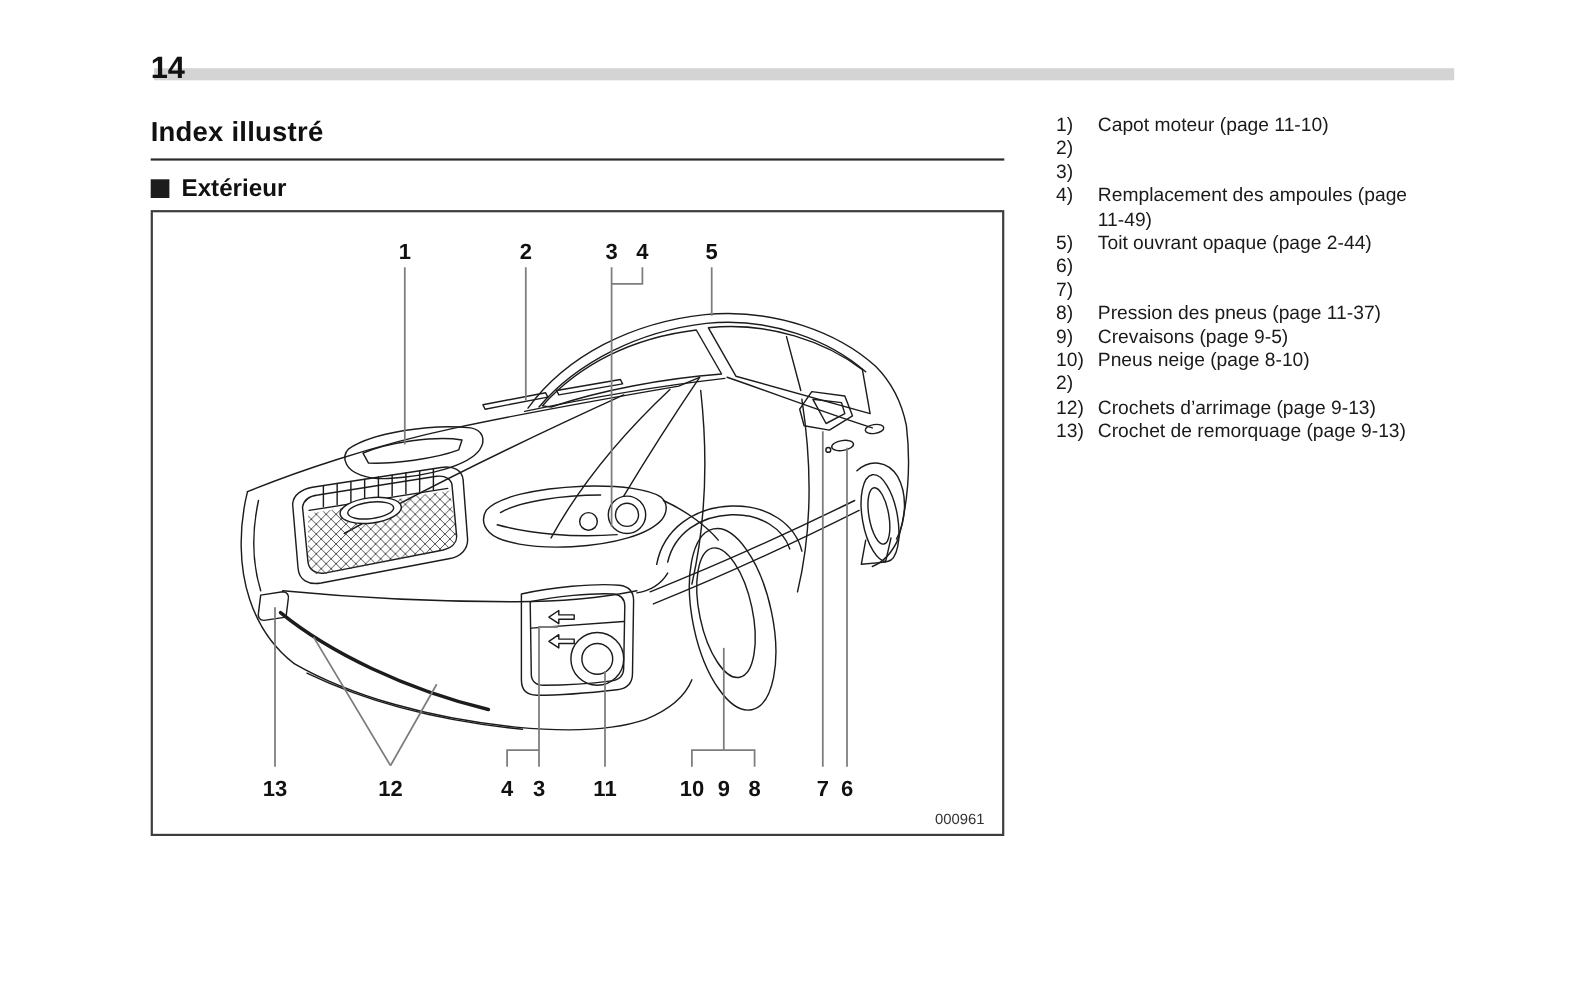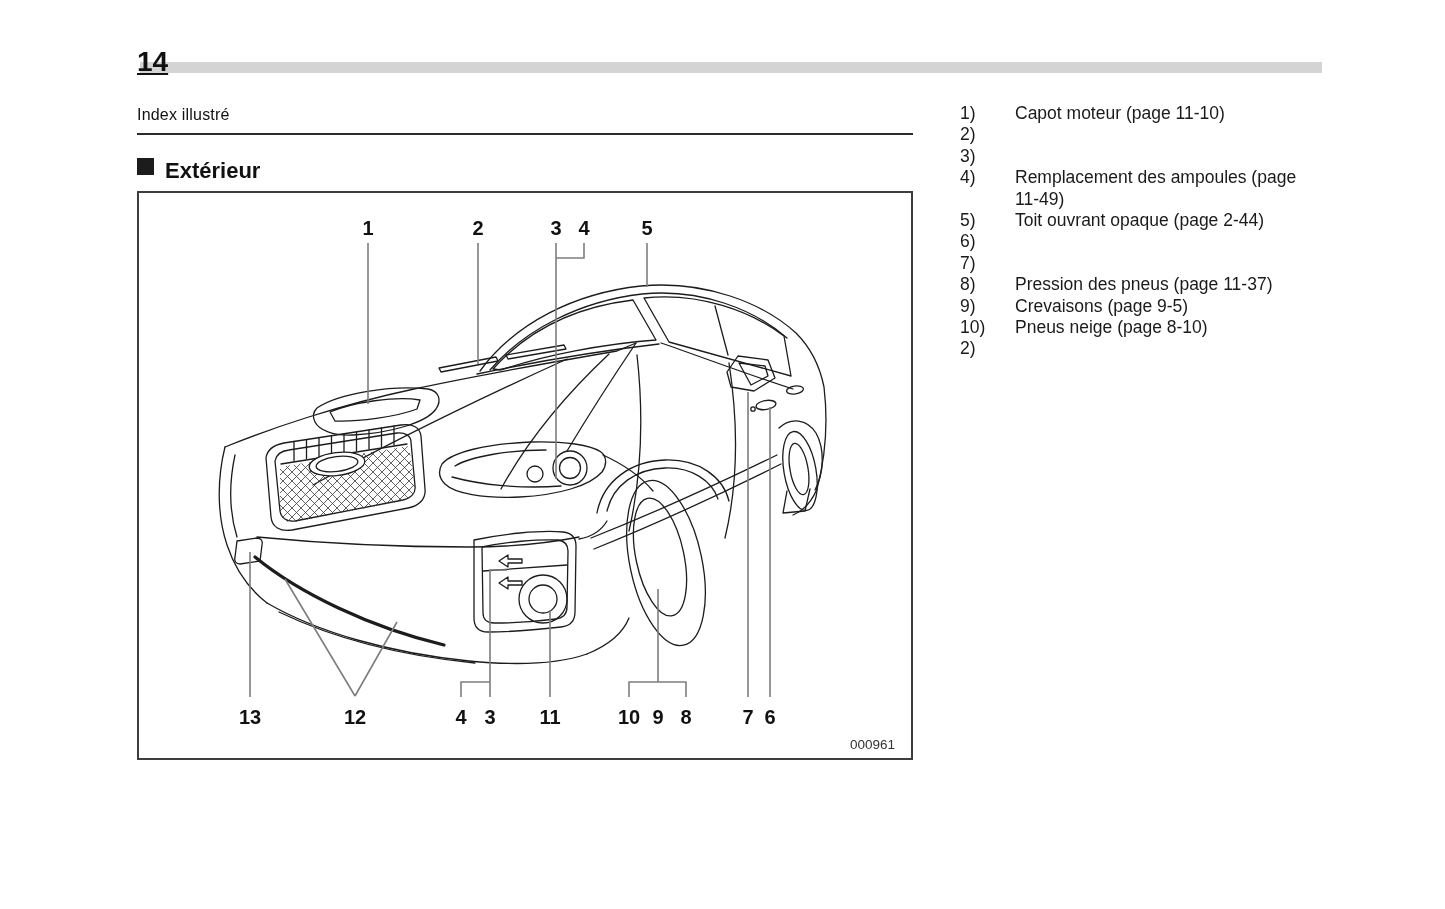--- a/index.html
+++ b/index.html
@@ -1,32 +1,32 @@
 <!DOCTYPE html>
 <html><head>
 <meta charset="utf-8">
 <style>
   html,body{margin:0;padding:0;}
   body{
     width:1445px;height:909px;position:relative;background:#ffffff;
     font-family:"Liberation Sans", sans-serif;color:#161616;overflow:hidden;
   }
   .header-bar{position:absolute;left:140px;top:62px;width:1182px;height:11px;background:#d4d4d4;}
-  .page-number{position:absolute;left:137px;top:46px;font-size:28px;font-weight:bold;color:#111;z-index:2;text-decoration:underline;}
+  .page-number{position:absolute;left:137px;top:46px;font-size:28px;font-weight:bold;color:#111;z-index:2;}
   .title-wrap{position:absolute;left:137px;top:106px;width:776px;border-bottom:2px solid #2b2b2b;padding-bottom:9px;}
-  .page-title{font-size:16px;font-weight:normal;color:#111;margin:0;letter-spacing:.2px;}
-  .section-heading{position:absolute;left:137px;top:158px;display:flex;align-items:flex-start;gap:11px;}
+  .page-title{font-size:25px;font-weight:bold;color:#111;margin:0;letter-spacing:.2px;}
+  .section-heading{position:absolute;left:137px;top:158px;display:flex;align-items:center;gap:11px;}
   .section-square{width:17px;height:17px;background:#1c1c1c;display:inline-block;}
   .section-label{font-size:22px;font-weight:bold;color:#111;}
   .figure-frame{position:absolute;left:137px;top:191px;width:772px;height:565px;border:2px solid #3d3d3d;background:#fff;}
   .figure-frame svg{display:block;}
   .legend{position:absolute;left:960px;top:103px;width:338px;font-size:17.5px;line-height:21.4px;color:#1a1a1a;}
   .legend-item{display:flex;align-items:flex-start;}
   .ln{flex:0 0 38px;}
-  .lt{flex:1;margin-left:17px;}
+  .lt{flex:1;}
 </style>
 </head>
 <body>
 
 <div class="header-bar"></div>
 <div class="page-number">14</div>
 
 <div class="title-wrap">
   <h1 class="page-title">Index illustré</h1>
 </div>
@@ -214,13 +214,21 @@
       <span class="ln">9)</span>
       <span class="lt">Crevaisons (page 9-5)</span>
     </div>
   <div class="legend-item">
       <span class="ln">10)</span>
       <span class="lt">Pneus neige (page 8-10)</span>
     </div>
   <div class="legend-item">
       <span class="ln">2)</span>
     </div>
+  <div class="legend-item">
+      <span class="ln">12)</span>
+      <span class="lt">Crochets d’arrimage (page 9-13)</span>
+    </div>
+  <div class="legend-item">
+      <span class="ln">13)</span>
+      <span class="lt">Crochet de remorquage (page 9-13)</span>
+    </div>
 </div>
 
 </body></html>

